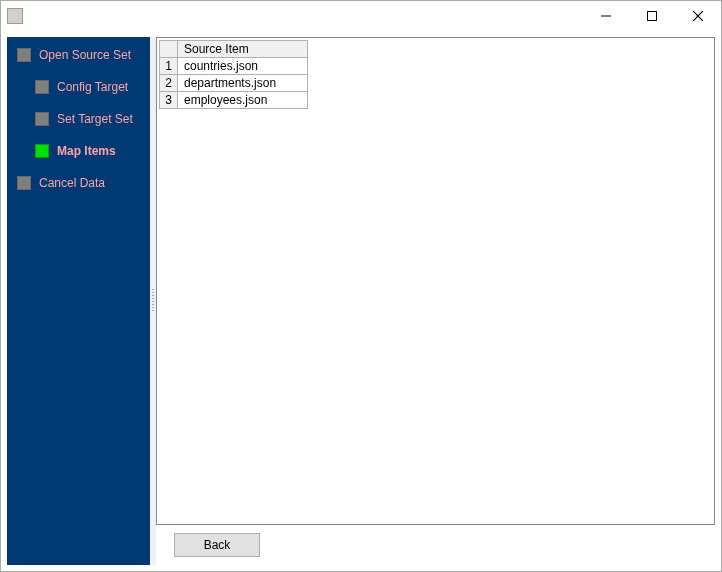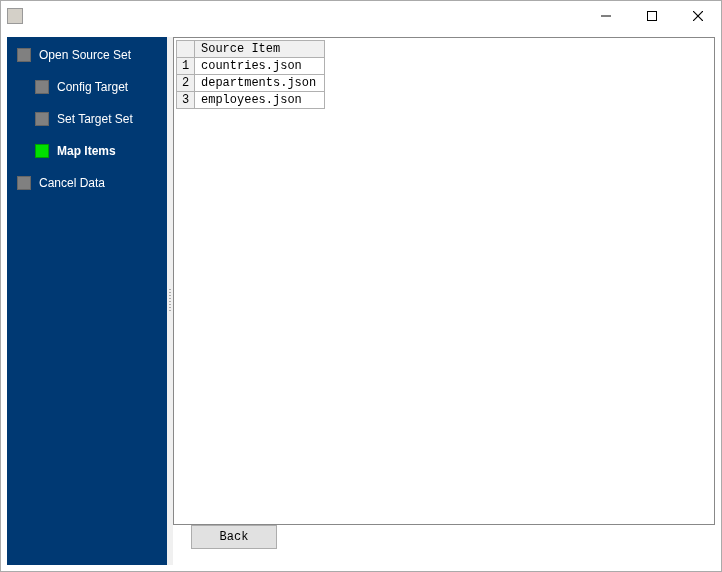--- a/index.html
+++ b/index.html
@@ -4,40 +4,40 @@
 <style>
   * { box-sizing: border-box; }
   html, body { margin: 0; padding: 0; font-family: "Segoe UI", Tahoma, sans-serif; font-size: 12px; background: #fff; }
   .window { width: 722px; height: 572px; border: 1px solid #aaa; display: flex; flex-direction: column; background: #fff; position: relative; }
   .titlebar { height: 30px; display: flex; align-items: center; justify-content: space-between; padding-left: 6px; background: #fff; }
   .titlebar-icon { width: 16px; height: 16px; background: #d4d0c8; border: 1px solid #999; }
   .win-controls { display: flex; height: 100%; }
   .win-btn { width: 46px; height: 30px; display: flex; align-items: center; justify-content: center; font-family: sans-serif; font-size: 13px; background: #fff; }
   .win-btn.close { font-size: 15px; }
   .body { flex: 1; display: flex; padding: 6px; gap: 0; min-height: 0; }
-  .sidebar { width: 160px; background: #003973; color: #ffffff; position: relative; padding-top: 8px; text-align: right; }
+  .sidebar { width: 143px; background: #003973; color: #fca5a5; position: relative; padding-top: 8px; text-align: right; }
   .tree { position: relative; }
   .node { display: flex; align-items: center; height: 20px; margin-bottom: 12px; position: relative; }
   .node .box { width: 14px; height: 14px; background: #808080; border: 1px solid #666; flex: 0 0 14px; margin-right: 8px; }
   .node .box.active { background: #00e000; border-color: #00a000; }
   .node .label { white-space: nowrap; }
   .node.active .label { font-weight: bold; }
   .node.level0 { padding-left: 10px; }
   .node.level1 { padding-left: 28px; }
   .splitter { width: 6px; background: #f0f0f0; display: flex; align-items: center; justify-content: center; }
   .grip { width: 2px; height: 24px; background: repeating-linear-gradient(#aaa 0 1px, transparent 1px 3px); }
-  .main { flex: 1; display: flex; flex-direction: column; min-width: 0; font-family: Liberation Mono, monospace; }
+  .main { flex: 1; display: flex; flex-direction: column; min-width: 0; }
   .content { flex: 1; border: 1px solid #888; background: #fff; overflow: auto; }
   table.grid { border-collapse: collapse; margin: 2px 0 0 2px; }
   table.grid th, table.grid td { border: 1px solid #b0b0b0; padding: 1px 6px; text-align: left; font-weight: normal; height: 17px; }
   table.grid th { background: #f0f0f0; }
   table.grid .rownum { background: #f0f0f0; text-align: center; width: 18px; padding: 1px 3px; }
   table.grid .corner { width: 18px; background: #f0f0f0; }
   table.grid .hdr { width: 130px; }
-  .buttonbar { height: 40px; display: flex; gap: 24px; padding-left: 18px; }
+  .buttonbar { height: 40px; display: flex; align-items: center; gap: 24px; padding-left: 18px; }
   button.nav { width: 86px; height: 24px; background: #e1e1e1; border: 1px solid #adadad; font: inherit; }
   button.nav.primary { background: #e5f1fb; border: 2px solid #0078d7; }
 </style>
 </head>
 <body>
 
 <div class="window">
 
   <div class="titlebar">
     <div class="titlebar-icon"></div>

